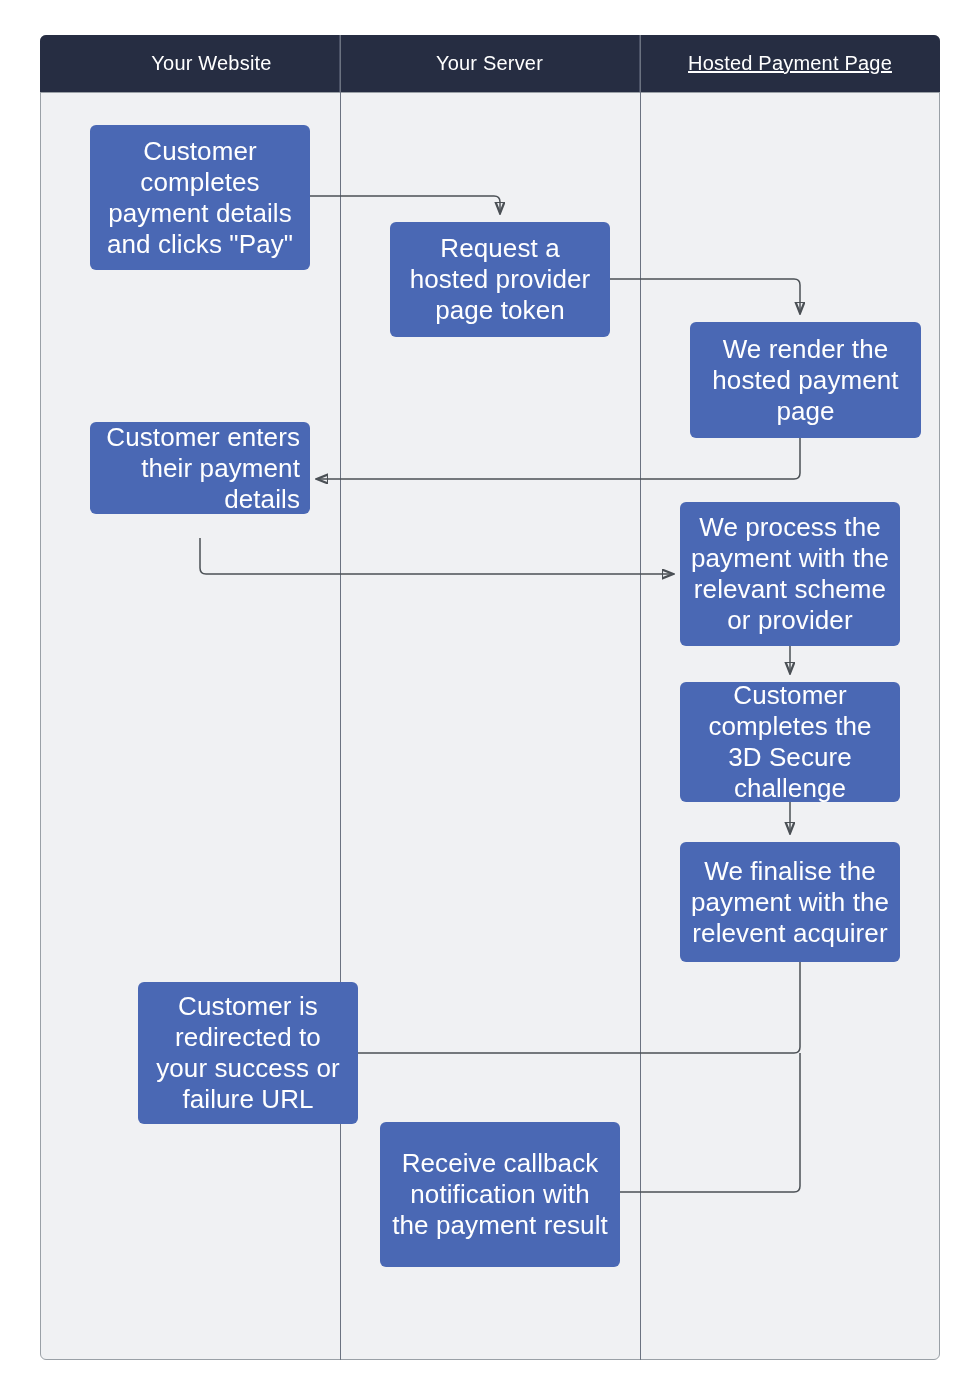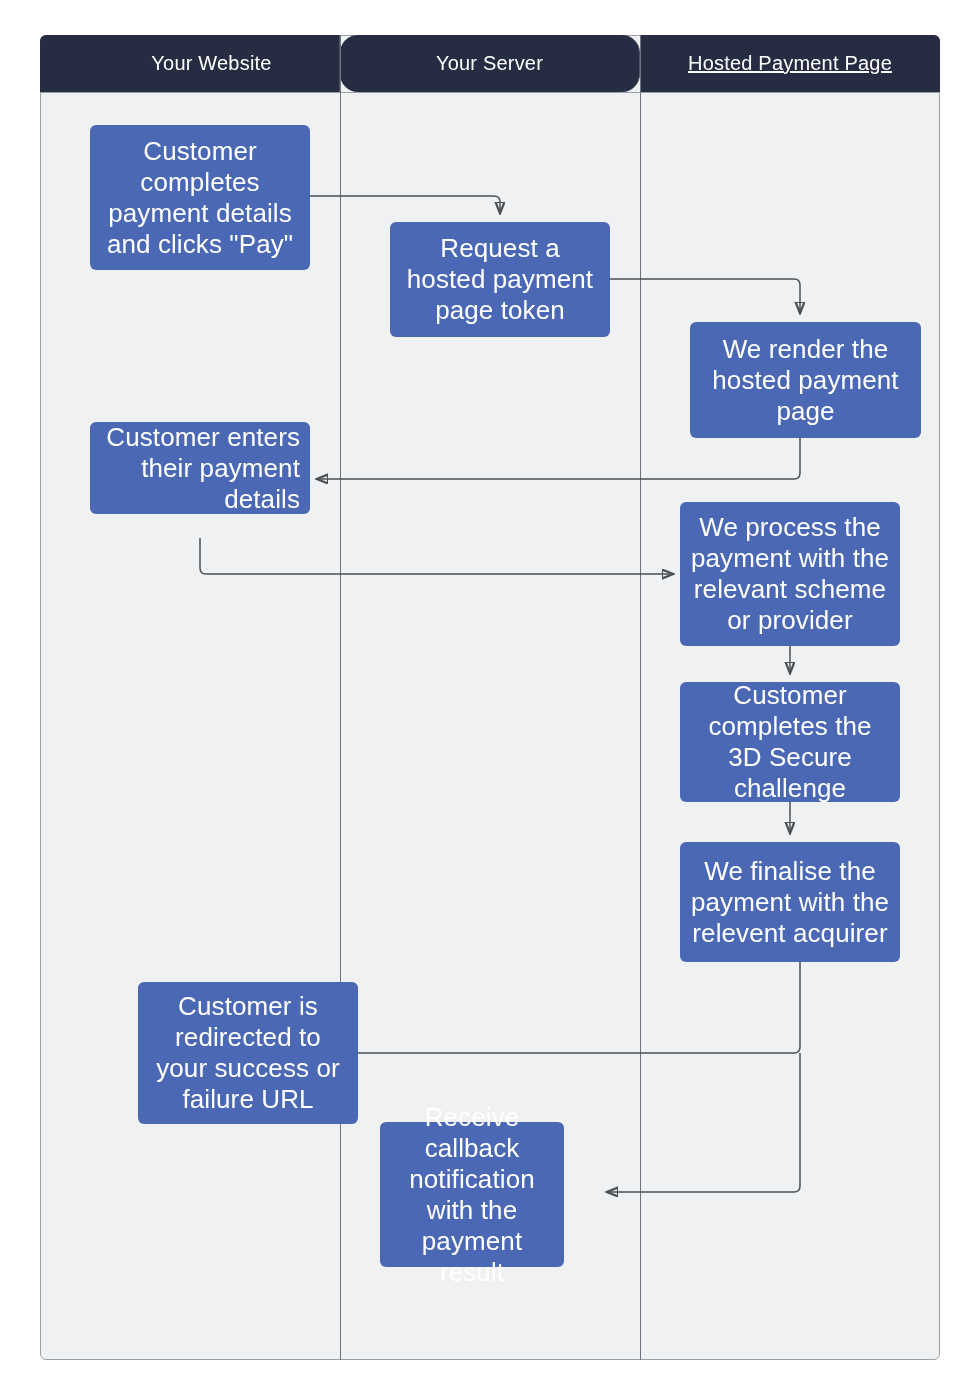--- a/index.html
+++ b/index.html
@@ -49,21 +49,21 @@
     align-items: center;
     justify-content: center;
     font-size: 20px;
     letter-spacing: 0.2px;
     box-sizing: border-box;
     border-right: 1.4px solid #4a5166;
     height: 100%;
   }
   .lane-header:last-child { border-right: none; }
   .lane-header.w1 { width: 300px; padding-left: 44px; }
-  .lane-header.w2 { width: 300px; border-radius: 18px; }
+  .lane-header.w2 { width: 300px; }
   .lane-header.w3 { width: 300px; text-decoration: underline; }
 
   .lane-divider {
     position: absolute;
     top: 35px;
     width: 1.4px;
     height: 1325px;
     background: #6b7280;
   }
   .lane-divider.d1 { left: 340px; }
@@ -150,21 +150,21 @@
     <path marker-end="url(#ah)" d="M800,962 L800,1047 Q800,1053 794,1053 L317,1053"></path>
 
     <path marker-end="url(#ah)" d="M800,1053 L800,1186 Q800,1192 794,1192 L607,1192"></path>
   </svg>
 
   <div class="node" style="left:90px; top:125px; width:220px; height:145px;">
     <span>Customer completes payment details and clicks "Pay"</span>
   </div>
 
   <div class="node" style="left:390px; top:222px; width:220px; height:115px;">
-    <span>Request a hosted payment page token</span>
+    <span>Request a hosted provider page token</span>
   </div>
 
   <div class="node" style="left:690px; top:322px; width:231px; height:116px;">
     <span>We render the hosted payment page</span>
   </div>
 
   <div class="node" style="left:90px; top:422px; width:220px; height:92px;text-align:right;">
     <span>Customer enters their payment details</span>
   </div>
 
@@ -177,17 +177,17 @@
   </div>
 
   <div class="node" style="left:680px; top:842px; width:220px; height:120px;">
     <span>We finalise the payment with the relevent acquirer</span>
   </div>
 
   <div class="node" style="left:90px; top:982px; width:220px; height:142px;margin-left:48px;">
     <span>Customer is redirected to your success or failure URL</span>
   </div>
 
-  <div class="node" style="left:380px; top:1122px; width:184px; height:145px;">
+  <div class="node" style="left:380px; top:1122px; width:240px; height:145px;">
     <span>Receive callback notification with the payment result</span>
   </div>
 
 </div>
 
 </body></html>

